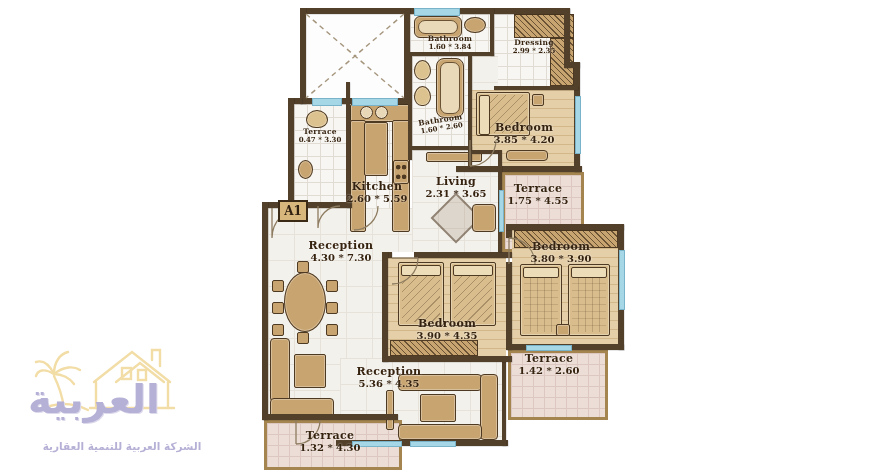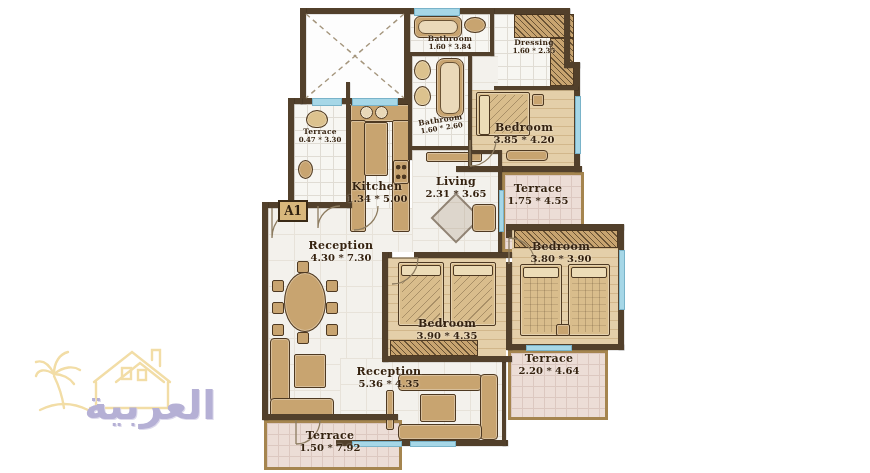--- a/index.html
+++ b/index.html
@@ -52,21 +52,21 @@
   .room-label .rdims{display:block;font-size:10px;}
   .room-label.small .rname{font-size:7.5px;}
   .room-label.small .rdims{font-size:7px;}
   .room-label.tilt{transform:translate(-50%,-50%) rotate(-9deg);}
   .badge{position:absolute;left:278px;top:200px;width:26px;height:18px;z-index:65;
       background:#d8b77c;border:2px solid #3a2a16;color:#2f2010;font-size:12px;font-weight:bold;
       display:flex;align-items:center;justify-content:center;}
   .overlay{position:absolute;left:0;top:0;z-index:50;pointer-events:none;}
   .logo{position:absolute;left:28px;top:336px;width:188px;height:132px;z-index:70;}
   .logo .art{position:absolute;left:6px;top:0;}
-  .logo .brand{position:absolute;left:0;top:46px;width:188px;text-align:right;direction:rtl;
+  .logo .brand{position:absolute;left:0;top:40px;width:188px;text-align:left;direction:rtl;
       font-family:"DejaVu Sans",sans-serif;font-weight:bold;font-size:40px;color:#b5b0d5;
       text-shadow:1px 1px 0 #dddaec;}
   .logo .tagline{position:absolute;left:0;top:104px;width:188px;text-align:center;direction:rtl;
       font-family:"DejaVu Sans",sans-serif;font-weight:bold;font-size:10.5px;color:#b5b0d5;}
 </style>
 </head>
 <body>
 
 <div class="stage">
 
@@ -223,37 +223,37 @@
       <path d="M320 420 A24 24 0 0 1 296 444 M296 420 L296 444"></path>
     </g>
   </svg>
 
   <div class="room-label small" style="left:450px;top:43px;">
     <span class="rname">Bathroom</span>
     <span class="rdims">1.60 * 3.84</span>
   </div>
   <div class="room-label small" style="left:528px;top:47px;margin-left:6px;">
     <span class="rname">Dressing</span>
-    <span class="rdims">1.60 * 2.35</span>
+    <span class="rdims">2.99 * 2.35</span>
   </div>
   <div class="room-label small" style="left:320px;top:136px;">
     <span class="rname">Terrace</span>
     <span class="rdims">0.47 * 3.30</span>
   </div>
   <div class="room-label small tilt" style="left:441px;top:124px;">
     <span class="rname">Bathroom</span>
     <span class="rdims">1.60 * 2.60</span>
   </div>
   <div class="room-label" style="left:524px;top:134px;">
     <span class="rname">Bedroom</span>
     <span class="rdims">3.85 * 4.20</span>
   </div>
   <div class="room-label" style="left:377px;top:193px;">
     <span class="rname">Kitchen</span>
-    <span class="rdims">1.34 * 5.00</span>
+    <span class="rdims">2.60 * 5.59</span>
   </div>
   <div class="room-label" style="left:456px;top:188px;">
     <span class="rname">Living</span>
     <span class="rdims">2.31 * 3.65</span>
   </div>
   <div class="room-label" style="left:538px;top:195px;">
     <span class="rname">Terrace</span>
     <span class="rdims">1.75 * 4.55</span>
   </div>
   <div class="room-label" style="left:341px;top:252px;">
@@ -263,29 +263,29 @@
   <div class="room-label" style="left:561px;top:253px;">
     <span class="rname">Bedroom</span>
     <span class="rdims">3.80 * 3.90</span>
   </div>
   <div class="room-label" style="left:447px;top:330px;">
     <span class="rname">Bedroom</span>
     <span class="rdims">3.90 * 4.35</span>
   </div>
   <div class="room-label" style="left:549px;top:365px;">
     <span class="rname">Terrace</span>
-    <span class="rdims">2.20 * 4.64</span>
+    <span class="rdims">1.42 * 2.60</span>
   </div>
   <div class="room-label" style="left:389px;top:378px;">
     <span class="rname">Reception</span>
     <span class="rdims">5.36 * 4.35</span>
   </div>
   <div class="room-label" style="left:330px;top:442px;">
     <span class="rname">Terrace</span>
-    <span class="rdims">1.50 * 7.92</span>
+    <span class="rdims">1.32 * 4.30</span>
   </div>
 
   <div class="badge">A1</div>
 
   <div class="logo">
     <svg class="art" width="170" height="84" viewBox="0 0 170 84">
       <g stroke="#f2dda6" stroke-width="2.4" fill="none" stroke-linecap="round">
         <path d="M30 72 C28 58 24 48 20 40"></path>
         <path d="M20 38 C10 32 4 34 2 40"></path>
         <path d="M20 38 C14 26 8 24 2 26"></path>
@@ -296,15 +296,16 @@
         <path d="M60 46 L98 16 L136 46"></path>
         <path d="M82 46 L106 27 L130 46"></path>
         <path d="M118 24 L118 14 L126 14 L126 30"></path>
         <rect x="88" y="32" width="9" height="11"></rect>
         <rect x="104" y="34" width="8" height="10"></rect>
         <path d="M62 46 L62 72 M134 46 L134 72"></path>
         <path d="M56 72 L140 72"></path>
       </g>
     </svg>
     <div class="brand">العربية</div>
+    <div class="tagline">الشركة العربية للتنمية العقارية</div>
   </div>
 
 </div>
 
 </body></html>

